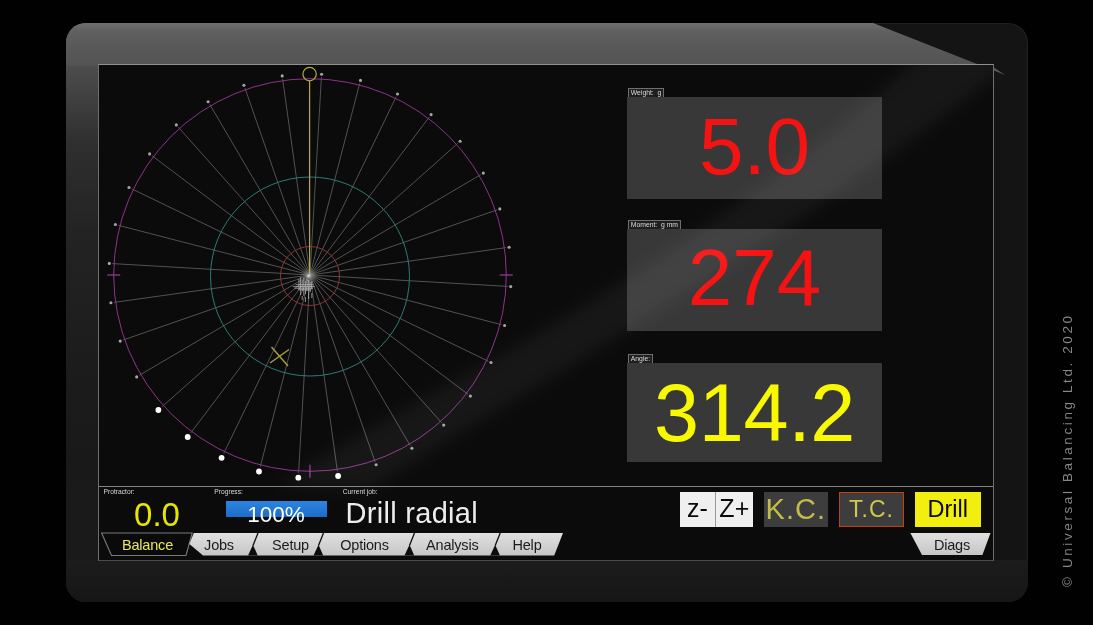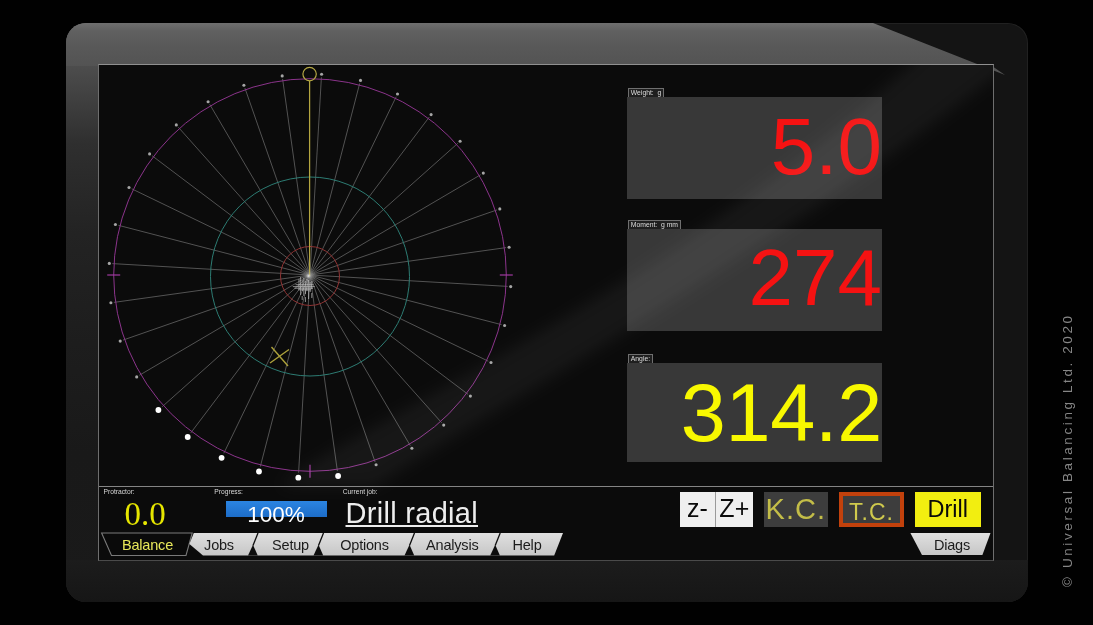--- a/index.html
+++ b/index.html
@@ -4,31 +4,31 @@
 *{box-sizing:border-box;font-family:"Liberation Sans",sans-serif;}
 #stage{position:absolute;left:0;top:0;width:1093px;height:625px;background:#010101;}
 #monitor{position:absolute;left:66px;top:23px;width:962px;height:579px;border-radius:20px;background:#141414;overflow:hidden;box-shadow:inset 0 0 0 1px rgba(110,110,110,0.14);}
 #bzL{position:absolute;left:0;top:0;width:33px;height:579px;background:linear-gradient(#5e5e5e 0px,#484848 55px,#2f2f2f 120px,#232323 210px,#1d1d1d 320px,#191919 430px,#1a1a1a 579px);}
 #bzT{position:absolute;left:0;top:0;width:952px;height:60px;background:linear-gradient(#6f6f6f 0px,#606060 8px,#595959 22px,#535353 43px);clip-path:polygon(0 0,807px 0,939px 52px,926px 43px,0 43px);}
 #bzB{position:absolute;left:0;top:537px;width:962px;height:42px;background:linear-gradient(#1c1c1c,#161616);}
 #screen{position:absolute;left:32px;top:41px;width:896px;height:497px;background:#0b0b0b;border:1px solid #6e6e6e;border-top-color:#909090;border-bottom-color:#4a4a4a;overflow:hidden;}
 #content{position:absolute;left:0;top:0;width:894px;height:495px;}
 .chip{position:absolute;font-size:6.8px;line-height:7.5px;color:#dcdcdc;background:#1f1f1f;border:1px solid #6f6f6f;padding:0 2px;white-space:nowrap;}
 .box{position:absolute;left:528px;width:255px;background:#383838;}
-.val{position:absolute;left:528px;width:255px;text-align:right;}
+.val{position:absolute;left:528px;width:255px;text-align:center;}
 .lbl{position:absolute;font-size:6.7px;color:#d9d9d9;white-space:nowrap;}
 #sep{position:absolute;left:0;top:421px;width:894px;height:1px;background:#848484;}
-#prot{position:absolute;left:10px;top:431px;width:72px;text-align:center;font-size:33px;color:#e6e600;font-family:Liberation Serif, serif;}
+#prot{position:absolute;left:22px;top:431px;width:72px;text-align:center;font-size:33px;color:#e6e600;}
 #pbar{position:absolute;left:126.5px;top:436px;width:101px;height:16px;background:linear-gradient(#2b85e2,#1d6dc8);color:#ffffff;font-size:22.5px;text-align:center;line-height:27px;}
-#job{position:absolute;left:246.5px;top:432px;font-size:29px;letter-spacing:0.3px;color:#ededed;text-decoration:underline;}
+#job{position:absolute;left:246.5px;top:432px;font-size:29px;letter-spacing:0.3px;color:#ededed;}
 .btn{position:absolute;top:427px;height:35px;text-align:center;color:#0a0a0a;}
 #bz1{left:581px;width:36px;background:#efefef;border-right:1px solid #9a9a9a;font-size:25px;line-height:33px;}
 #bz2{left:617px;width:36.6px;background:#efefef;font-size:25px;line-height:33px;}
 #bkc{left:665px;width:63.5px;background:#3d3d3d;color:#c3bd48;font-size:29px;line-height:34px;letter-spacing:1px;}
-#btc{left:740px;width:65px;background:#3d3d3d;color:#cfc94d;font-size:23px;line-height:32px;letter-spacing:1px;border:4px solid #c2410c;}
+#btc{left:740px;width:65px;background:#3d3d3d;color:#cfc94d;font-size:23px;line-height:32px;letter-spacing:1px;border:1px solid #c2410c;}
 #bauto{left:816px;top:427px;width:65.6px;height:35px;background:#f2ee10;font-size:23.5px;line-height:34px;}
 #copy{position:absolute;left:1060px;top:587px;width:266px;transform:rotate(-90deg);transform-origin:0 0;font-size:13.5px;letter-spacing:2.6px;color:#868686;white-space:nowrap;}
 </style></head><body>
 <div id="stage">
 <div id="monitor">
   <div id="bzL"></div>
   <div id="bzT"></div>
   <div id="bzB"></div>
   <div id="screen">
         <div id="content">

